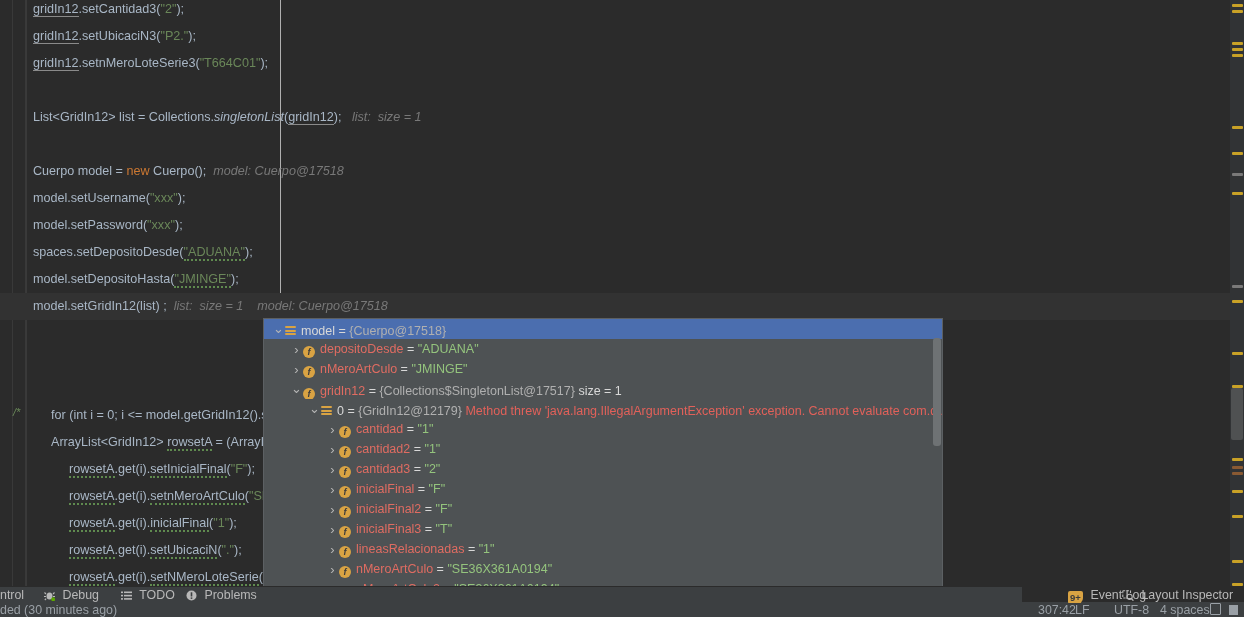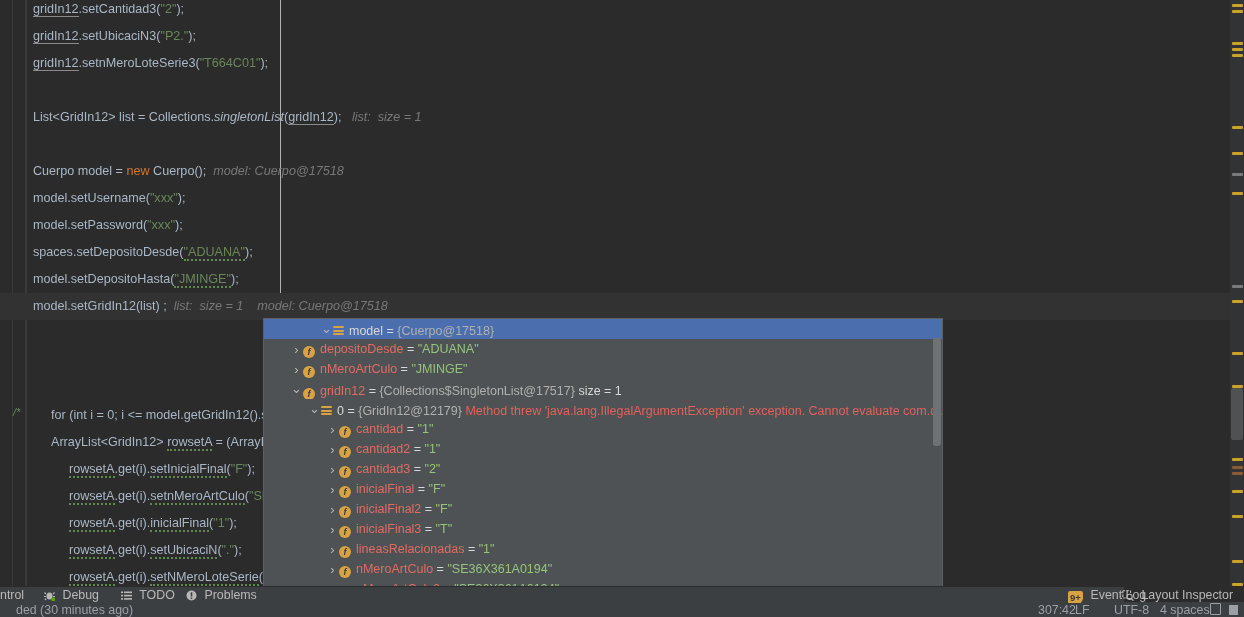--- a/index.html
+++ b/index.html
@@ -33,21 +33,21 @@
   #markerbar .mk{position:absolute;left:2px;width:11px;height:3px;border-radius:1px;}
   #markerbar .scrollthumb{position:absolute;left:1px;width:12px;background:#4f5152;border-radius:2px;}
 
   
   #debugpanel{
     position:absolute;left:263px;top:318px;width:680px;height:279px;
     background:#4e5254;border:1px solid #5c6063;box-sizing:border-box;
     overflow:hidden;font-size:12.5px;
   }
   .dbg-row{position:relative;height:20px;line-height:20px;white-space:nowrap;overflow:hidden;}
-  .dbg-row.sel{background:#4b6eaf;padding-left:48px;}
+  .dbg-row.sel{background:#4b6eaf;}
   .arrow{display:inline-block;width:13px;text-align:center;color:#b6b6b6;font-size:10px;
          vertical-align:middle;}
   .ico-obj{display:inline-block;width:11px;height:11px;vertical-align:-1px;margin-right:5px;position:relative;}
   .ico-obj i{position:absolute;left:0;width:11px;height:2px;background:#d9a343;border-radius:1px;}
   .ico-obj i:nth-child(1){top:1px;}
   .ico-obj i:nth-child(2){top:4.5px;}
   .ico-obj i:nth-child(3){top:8px;}
   .ico-fld{display:inline-block;width:12px;height:12px;border-radius:50%;background:#d9a343;
            color:#3b3b3b;font-size:9px;font-weight:bold;line-height:12px;text-align:center;
            vertical-align:-2px;margin-right:5px;font-style:italic;}
@@ -61,21 +61,21 @@
   #dbg-vscroll{position:absolute;right:1px;top:19px;width:8px;background:#6e7274;border-radius:3px;}
   #dbg-hscroll{position:absolute;left:2px;bottom:2px;height:8px;background:#6e7274;border-radius:3px;}
 
   
   #hintbar{position:absolute;left:263px;top:602px;width:981px;height:15px;
            background:#3c3f41;font-size:12.5px;color:#6897bb;white-space:nowrap;overflow:hidden;}
   #hintbar span{display:inline-block;}
   .hint-key{color:#9a9a9a;}
 
   
-  #bottombar{position:absolute;left:0;top:586px;width:1124px;height:17px;background:#3c3f41;
+  #bottombar{position:absolute;left:0;top:586px;width:1022px;height:17px;background:#3c3f41;
              border-top:1px solid #2b2b2b;font-size:12.4px;color:#b8b8b8;}
   #bottombar .tw{position:absolute;top:0;height:17px;line-height:17px;white-space:nowrap;}
   .tw-ico{display:inline-block;vertical-align:-2px;margin-right:4px;}
   #statusbar{position:absolute;left:0;top:603px;width:1244px;height:14px;background:#3c3f41;
              font-size:12.4px;color:#9aa0a6;}
   #statusbar .sb{position:absolute;top:0;height:14px;line-height:14px;white-space:nowrap;}
   .badge9{display:inline-block;width:15px;height:13px;background:#d9a343;color:#3b3b3b;
           font-size:9.5px;font-weight:bold;line-height:13px;text-align:center;border-radius:2px 2px 6px 2px;
           vertical-align:-2px;margin-right:4px;}
   .lockico{display:inline-block;width:9px;height:10px;border:1.5px solid #9aa0a6;border-radius:1px;
@@ -245,20 +245,20 @@
         <path d="M0.8 0.8 H8.5 V4 M0.8 0.8 V8 H4.5" stroke="#b8b8b8" stroke-width="1.1" fill="none" stroke-dasharray="2.4 1.4"></path>
         <circle cx="7.6" cy="6.8" r="2.6" stroke="#b8b8b8" stroke-width="1.1" fill="none"></circle>
         <line x1="9.5" y1="8.7" x2="11.4" y2="10.6" stroke="#b8b8b8" stroke-width="1.3"></line>
       </svg>
     </span>
     <span>Layout Inspector</span>
   </div>
 </div>
 
 <div id="statusbar">
-  <div class="sb" style="left:16px">ded (30 minutes ago)</div>
+  <div class="sb" style="left:0px">ded (30 minutes ago)</div>
   <div class="sb" style="left:1038px">307:42</div>
   <div class="sb" style="left:1075px">LF</div>
   <div class="sb" style="left:1114px">UTF-8</div>
   <div class="sb" style="left:1160px">4 spaces</div>
   <div class="sb" style="left:1210px"><span class="lockico"></span></div>
   <div class="sb" style="left:1229px"><span class="sq"></span></div>
 </div>
 
 </body></html>

